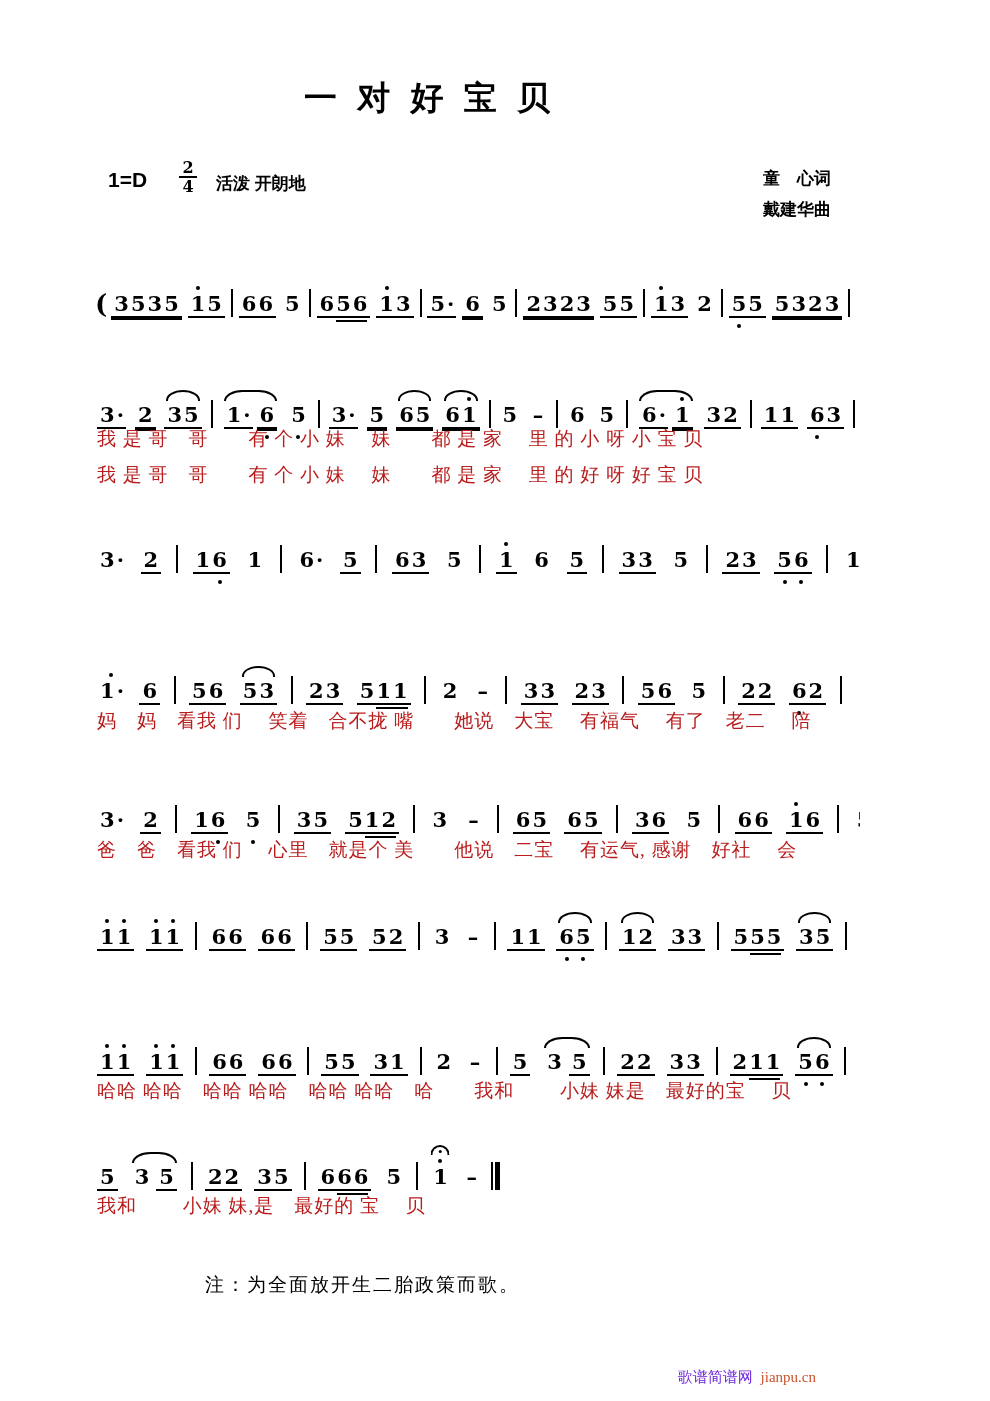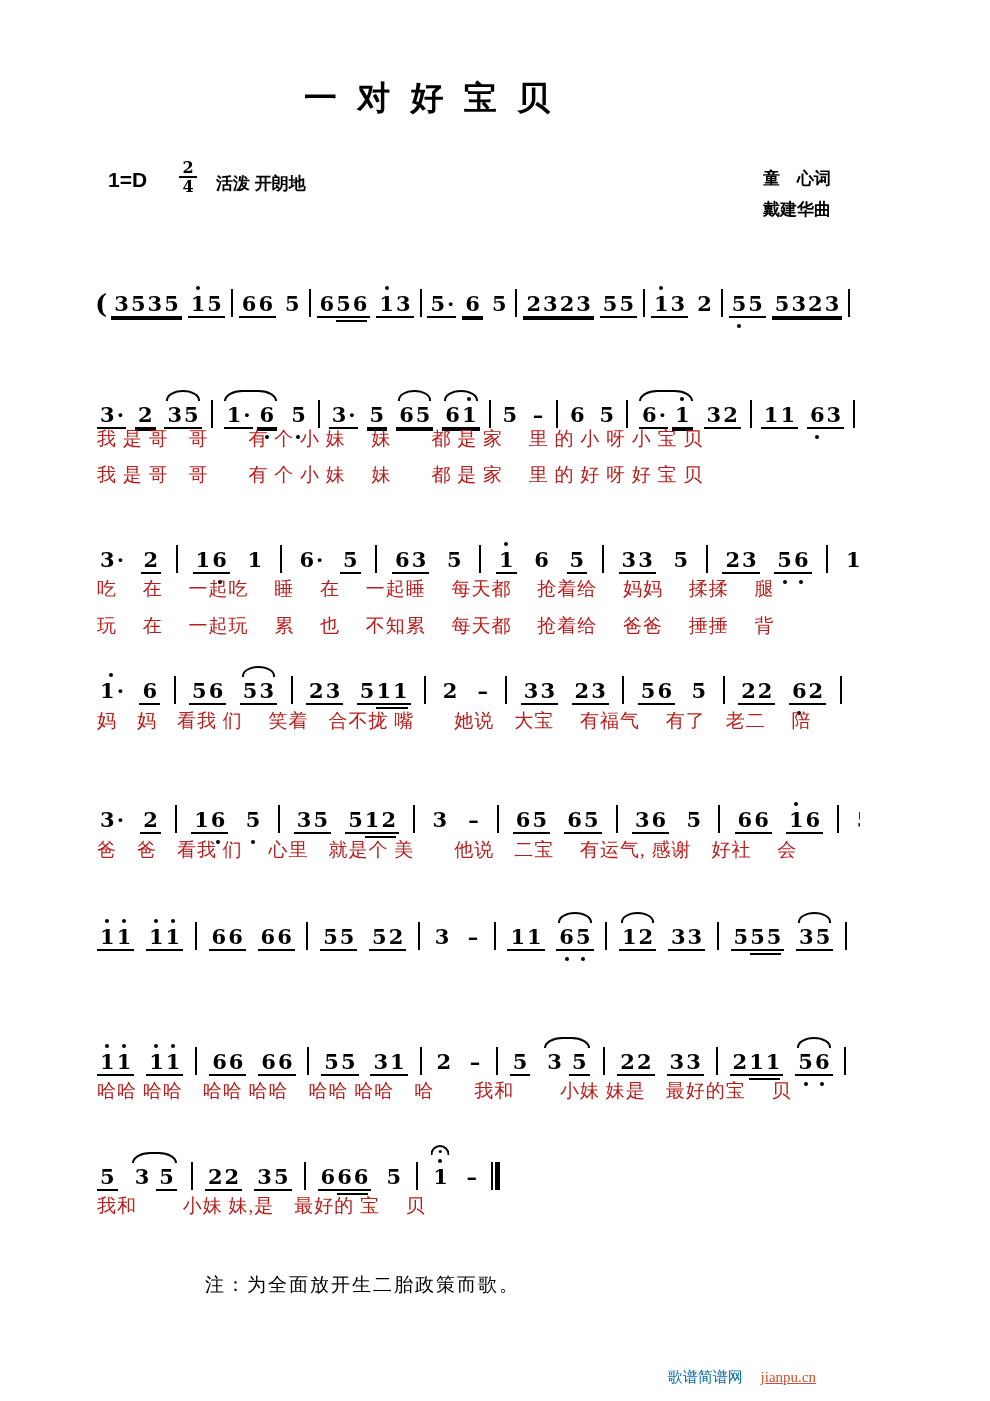--- a/index.html
+++ b/index.html
@@ -44,22 +44,22 @@
   .thin{width:2px;height:28px;background:#000;display:inline-block;}
   .thick{width:4.5px;height:28px;background:#000;display:inline-block;}
   .rdots{display:inline-flex;flex-direction:column;gap:5px;margin-right:1px;}
   .rdot{width:3.5px;height:3.5px;border-radius:50%;background:#000;}
   .paren{font-size:26px;display:inline-block;transform:translateY(2px);}
 
   .lyric{position:absolute;left:97px;white-space:pre;font-size:19px;color:#b91c1c;
          font-family:"Liberation Serif",serif;letter-spacing:1px;}
   .footnote{position:absolute;left:205px;top:1272px;font-size:19px;letter-spacing:2px;}
   .watermark{position:absolute;top:1368px;right:44px;font-size:15px;}
-  .wm-site{color:#0369a1;}
-  .wm-url{color:#c9512e;margin-left:14px;text-decoration:underline;}
+  .wm-site{color:#6d28d9;}
+  .wm-url{color:#c9512e;margin-left:4px;}
 </style>
 </head>
 <body>
 
 <div class="page">
 
   <div class="title">一 对 好 宝 贝</div>
 
   <div class="keysig">1=D</div>
 
@@ -313,22 +313,20 @@
       </span>
       <span class="endbar">
         <span class="rdots">
           <span class="rdot"></span>
           <span class="rdot"></span>
         </span>
         <span class="thin"></span>
         <span class="thick"></span>
       </span>
     </div>
-  <div class="lyric" style="top:576px">吃　 在　 一起吃　 睡　 在　 一起睡　 每天都　 抢着给　 妈妈　 揉揉　 腿</div>
-  <div class="lyric" style="top:613px">玩　 在　 一起玩　 累　 也　 不知累　 每天都　 抢着给　 爸爸　 捶捶　 背</div>
 
   <div class="mline" style="top:670px">
       <span class="unit">
         <span class="note"><span class="dg">1</span><span class="adot">·</span><span class="hi"></span></span>
       </span>
       <span class="unit u1">
         <span class="note"><span class="dg">6</span></span>
       </span>
       <span class="bar"></span>
       <span class="unit u1">

